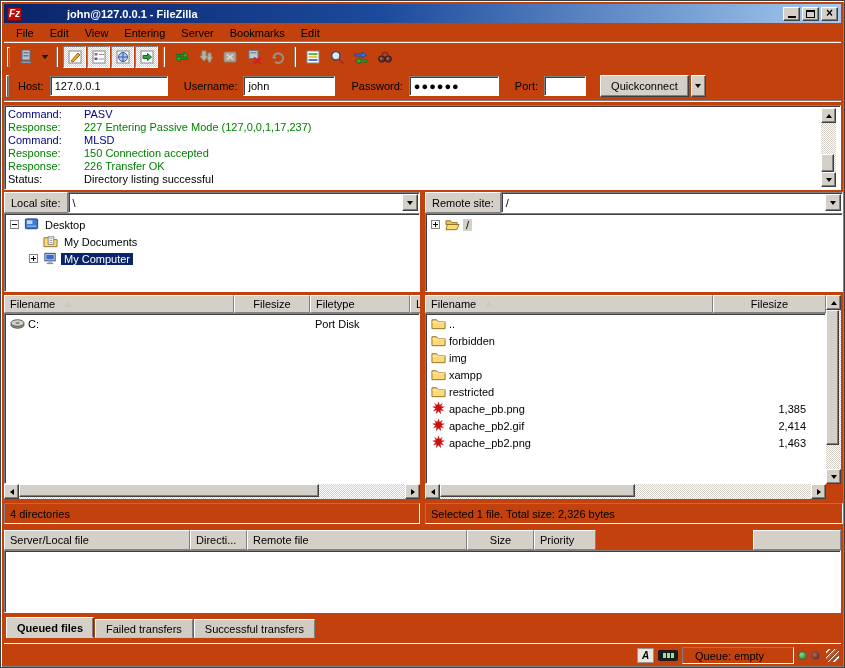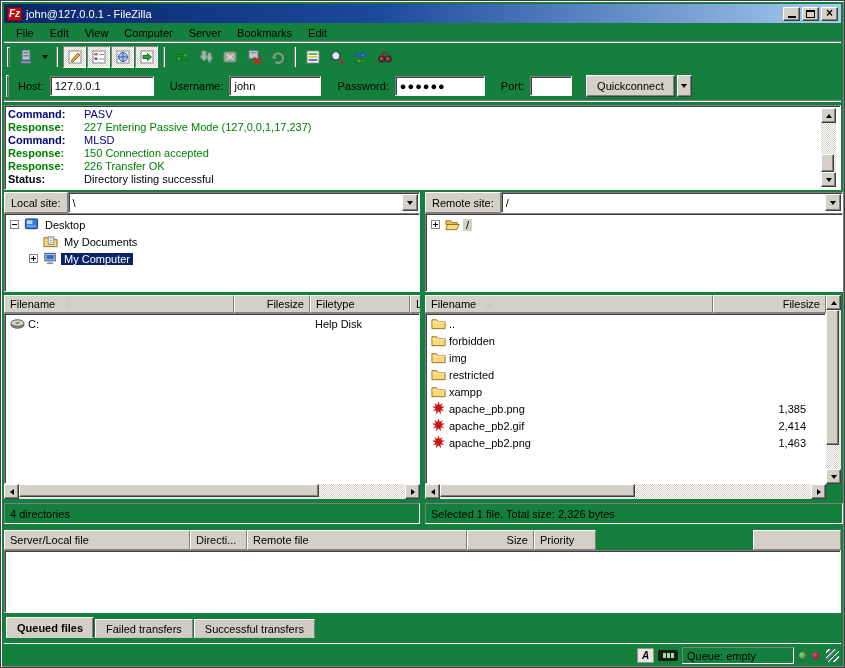--- a/index.html
+++ b/index.html
@@ -1,28 +1,28 @@
 <!DOCTYPE html>
 <html><head>
 <meta charset="utf-8">
 <style>
   * { box-sizing: border-box; margin: 0; padding: 0; }
   html,body { width:845px; height:668px; overflow:hidden; }
   body { font-family:"Liberation Sans",sans-serif; font-size:11px; color:#000; background:#d4d0c8; }
 
-  .window { position:relative; width:845px; height:668px; background:#15803d;
+  .window { position:relative; width:845px; height:668px; background:#c2410c;
             border:1px solid #404040; box-shadow: inset 1px 1px 0 #fff, inset -1px -1px 0 #808080; }
 
   
   .titlebar { position:absolute; left:3px; right:3px; top:3px; height:19px;
               background:linear-gradient(90deg,#0a246a 0%,#1c4a9c 45%,#a6caf0 100%);
               display:flex; align-items:center; padding:0 3px; gap:4px; }
   .app-icon { width:15px; height:14px; background:#bb0b0b; color:#fff; font-weight:bold; font-style:italic;
               font-size:10px; display:flex; align-items:center; justify-content:center; border:1px solid #7a0505; flex:none;}
-  .title { color:#fff; font-weight:normal; flex:1; white-space:nowrap; overflow:hidden; }
+  .title { color:#fff; font-weight:bold; flex:1; white-space:nowrap; overflow:hidden;margin-left:41px; }
   .winbtns { display:flex; gap:2px; }
   .winbtn { width:17px; height:14px; background:#d4d0c8; border:1px solid; border-color:#fff #404040 #404040 #fff;
             box-shadow: inset -1px -1px 0 #808080; display:flex; align-items:flex-end; justify-content:center;
             font-size:10px; line-height:10px; padding:0 0 1px 0; cursor:pointer;}
   .glyph-min { width:8px; height:2px; background:#000; margin-bottom:1px; }
   .glyph-max { width:9px; height:8px; border:1px solid #000; border-top:2px solid #000; margin-bottom:1px; }
   .glyph-close { font-weight:bold; font-size:12px; line-height:12px; }
 
   
   .menubar { position:absolute; left:3px; right:3px; top:23px; height:19px; display:flex; align-items:center; padding-left:4px; border-bottom:1px solid #fff; box-shadow:0 -1px 0 #808080 inset; }
@@ -38,33 +38,33 @@
   .tb.disabled { opacity:.9; }
   .tb.dd { width:13px; }
   .tri-down { width:0; height:0; border-left:3px solid transparent; border-right:3px solid transparent; border-top:4px solid #000; }
 
   
   .quickbar { position:absolute; left:3px; right:3px; top:70px; height:31px; display:flex; align-items:center; gap:6px; padding-left:2px; border-bottom:1px solid #fff; box-shadow:0 -1px 0 #808080 inset;}
   .qgrip { width:3px; height:22px; border:1px solid; border-color:#fff #808080 #808080 #fff; margin-right:3px; }
   .quickbar label { white-space:nowrap; }
   .field { height:20px; background:#fff; border:1px solid; border-color:#808080 #fff #fff #808080; box-shadow: inset 1px 1px 0 #404040;
            font-family:"Liberation Sans",sans-serif; font-size:11px; padding:1px 4px; outline:none; }
-  .f-host{ width:104px; } .f-user{ width:92px; } .f-pass{ width:90px; letter-spacing:1px;} .f-port{ width:42px; }
+  .f-host{ width:118px; } .f-user{ width:92px; } .f-pass{ width:90px; letter-spacing:1px;} .f-port{ width:42px; }
   .qc-wrap { display:flex; }
   .qc-btn { height:22px; padding:0 10px; background:#d4d0c8; border:1px solid; border-color:#fff #404040 #404040 #fff;
             box-shadow: inset -1px -1px 0 #808080, inset 1px 1px 0 #d4d0c8; font-size:11px; cursor:pointer; font-family:"Liberation Sans",sans-serif;}
   .qc-dd  { width:15px; height:22px; background:#d4d0c8; border:1px solid; border-color:#fff #404040 #404040 #fff;
             box-shadow: inset -1px -1px 0 #808080; display:flex; align-items:center; justify-content:center; margin-left:2px; cursor:pointer;}
 
   
   .log { position:absolute; left:3px; right:3px; top:104px; height:85px; background:#fff;
          border:1px solid; border-color:#808080 #fff #fff #808080; box-shadow: inset 1px 1px 0 #404040; }
   .log-lines { position:absolute; left:3px; top:2px; right:20px; bottom:2px; overflow:hidden; line-height:13px; }
   .log-line { display:flex; white-space:nowrap; }
-  .log-label { width:76px; flex:none;font-weight:bold; }
+  .log-label { width:76px; flex:none; }
   .t-command { color:#000080; } .t-response { color:#008000; } .t-status { color:#000; }
 
   
   .track { background-color:#e8e6e0; background-image:conic-gradient(#fff 0 25%,#d4d0c8 25% 50%,#fff 50% 75%,#d4d0c8 75%); background-size:2px 2px; position:relative; }
   .sbtn { width:15px; height:15px; background:#d4d0c8; border:1px solid; border-color:#fff #404040 #404040 #fff;
           box-shadow: inset -1px -1px 0 #808080; display:flex; align-items:center; justify-content:center; flex:none; cursor:pointer;}
   .tri-u{width:0;height:0;border-left:3px solid transparent;border-right:3px solid transparent;border-bottom:4px solid #000;}
   .tri-d{width:0;height:0;border-left:3px solid transparent;border-right:3px solid transparent;border-top:4px solid #000;}
   .tri-l{width:0;height:0;border-top:3px solid transparent;border-bottom:3px solid transparent;border-right:4px solid #000;}
   .tri-r{width:0;height:0;border-top:3px solid transparent;border-bottom:3px solid transparent;border-left:4px solid #000;}
@@ -98,21 +98,21 @@
   .exp-spacer { width:13px; flex:none; }
   .ticon { width:16px; height:16px; flex:none; margin-right:3px; display:flex; align-items:center; justify-content:center;}
   .ticon svg { width:15px; height:15px; }
   .tlabel { padding:0 3px; white-space:nowrap; }
   .sel-navy { background:#0a246a; color:#fff; }
   .sel-gray { background:#d4d0c8; }
 
   .lheader { position:absolute; left:0; top:103px; height:18px; display:flex; overflow:hidden; }
   .hcell { background:#d4d0c8; border:1px solid; border-color:#fff #808080 #808080 #fff; height:18px;
            display:flex; align-items:center; padding:0 5px; white-space:nowrap; overflow:hidden; cursor:pointer; flex:none;}
-  .hcell.r { justify-content:flex-end; }
+  .hcell.r { justify-content:center; }
   .sort-asc { width:0; height:0; border-left:4px solid transparent; border-right:4px solid transparent; border-bottom:6px solid #cdc9c0; margin-left:9px; }
 
   .listbox { position:absolute; left:0; top:121px; height:171px; background:#fff;
              border:1px solid; border-color:#808080 #fff #fff #808080; box-shadow: inset 1px 1px 0 #404040; overflow:hidden; padding-top:1px;}
   .lrow { height:17px; display:flex; align-items:center; cursor:default; }
   .lrow .cell { display:flex; align-items:center; height:17px; padding:0 4px; white-space:nowrap; overflow:hidden; flex:none;}
   .lrow .cell.r { justify-content:flex-end; }
   .ficon { width:16px; height:16px; margin-right:3px; flex:none; display:flex; align-items:center; justify-content:center;}
   .ficon svg { width:15px; height:15px; }
   .row-sel { background:#d4d0c8; }
@@ -131,21 +131,21 @@
           border:1px solid; border-color:#fff #808080 #c8c4bc #fff; margin-right:1px; cursor:pointer; white-space:nowrap;}
   .qtab.active { height:21px; font-weight:bold; background:#d4d0c8; border-color:#fff #404040 #d4d0c8 #fff; box-shadow: inset -1px 0 0 #808080; }
 
   
   .statusbar { position:absolute; left:3px; right:3px; top:642px; height:23px; border-top:1px solid #fff; box-shadow:0 1px 0 #808080; }
   .sb-right { position:absolute; right:2px; top:2px; height:19px; display:flex; align-items:center; gap:4px; }
   .type-icon { width:17px; height:15px; border:1px solid #9a968e; background:#e8e6e0; display:flex; align-items:center; justify-content:center;
                font-size:10px; font-weight:bold; font-style:italic; }
   .speed-icon { width:20px; height:11px; background:#1c1c1c; border-radius:2px; display:flex; align-items:center; justify-content:center; gap:1px; }
   .speed-icon i { display:block; width:3px; height:5px; background:#9adf9a; }
-  .queue-field { width:112px; height:17px; border:1px solid; border-color:#808080 #fff #fff #808080; display:flex; align-items:center; padding:0 4px; white-space:nowrap;}
+  .queue-field { width:112px; height:17px; border:1px solid; border-color:#808080 #fff #fff #808080; display:flex; align-items:center; padding:0 12px; white-space:nowrap;}
   .led { width:9px; height:9px; border-radius:50%; border:1px solid #555; }
   .led.green { background:radial-gradient(circle at 35% 35%, #7fe07f, #1e7a1e); }
   .led.red   { background:radial-gradient(circle at 35% 35%, #c06060, #5e1414); }
   .grip { width:13px; height:13px; margin-left:2px;
           background:repeating-linear-gradient(135deg, transparent 0 2px, #fff 2px 3px, #808080 3px 4px); cursor:nwse-resize;}
 </style>
 </head>
 <body>
 
 <div class="window">
@@ -163,21 +163,21 @@
       <span class="winbtn">
           <span class="glyph-close">×</span>
         </span>
     </span>
   </div>
 
   <div class="menubar" id="menubar">
       <span class="menu-item">File</span>
       <span class="menu-item">Edit</span>
       <span class="menu-item">View</span>
-      <span class="menu-item">Computer</span>
+      <span class="menu-item">Entering</span>
       <span class="menu-item">Server</span>
       <span class="menu-item">Bookmarks</span>
       <span class="menu-item">Edit</span>
     </div>
 
   <div class="toolbar" id="toolbar">
       <span class="tb-grip"></span>
       <span class="tb">
         <svg viewBox="0 0 16 16">
           <rect x="4" y="1" width="8" height="10" fill="#b8c4d4" stroke="#5a6a7a"></rect>
@@ -407,21 +407,21 @@
             <span class="ficon">
               <svg viewBox="0 0 16 16">
                 <ellipse cx="8" cy="9.5" rx="7" ry="3.5" fill="#9a9a94" stroke="#55554f"></ellipse>
                 <ellipse cx="8" cy="7.5" rx="7" ry="3.5" fill="#d2d2cc" stroke="#55554f"></ellipse>
                 <ellipse cx="8" cy="7.5" rx="2.4" ry="1.2" fill="#8a8a84"></ellipse>
               </svg>
             </span>
             <span>C:</span>
           </span>
           <span class="cell r" style="width: 76px;"></span>
-          <span class="cell" style="width: 100px;">Help Disk</span>
+          <span class="cell" style="width: 100px;">Port Disk</span>
         </div>
       </div>
     <div class="hscroll" style="width:416px;">
       <span class="sbtn">
           <span class="tri-l"></span>
         </span>
       <span class="track">
           <span class="thumb h" style="left:0; width:300px;"></span>
         </span>
       <span class="sbtn">
@@ -504,33 +504,33 @@
           <span class="cell r" style="width: 96px;"></span>
         </div>
         <div class="lrow">
           <span class="cell" style="width: 288px;">
             <span class="ficon">
               <svg viewBox="0 0 16 16">
                 <path d="M1 4 h5 l1.5 2 H15 v7.5 H1 Z" fill="#ffd878" stroke="#8f7020"></path>
                 <path d="M1.5 6.5 H15" stroke="#fff0c0" stroke-width="1"></path>
               </svg>
             </span>
-            <span>restricted</span>
+            <span>xampp</span>
           </span>
           <span class="cell r" style="width: 96px;"></span>
         </div>
         <div class="lrow">
           <span class="cell" style="width: 288px;">
             <span class="ficon">
               <svg viewBox="0 0 16 16">
                 <path d="M1 4 h5 l1.5 2 H15 v7.5 H1 Z" fill="#ffd878" stroke="#8f7020"></path>
                 <path d="M1.5 6.5 H15" stroke="#fff0c0" stroke-width="1"></path>
               </svg>
             </span>
-            <span>xampp</span>
+            <span>restricted</span>
           </span>
           <span class="cell r" style="width: 96px;"></span>
         </div>
         <div class="lrow">
           <span class="cell" style="width: 288px;">
             <span class="ficon">
               <svg viewBox="0 0 16 16">
                 <path d="M8 .5 L9.3 4.2 12.6 2.2 10.8 5.7 14.8 6.2 11.2 8 14 10.8 10.2 9.9 10.6 14 8 10.9 5.4 14 5.8 9.9 2 10.8 4.8 8 1.2 6.2 5.2 5.7 3.4 2.2 6.7 4.2 Z" fill="#cc1111"></path>
               </svg>
             </span>

